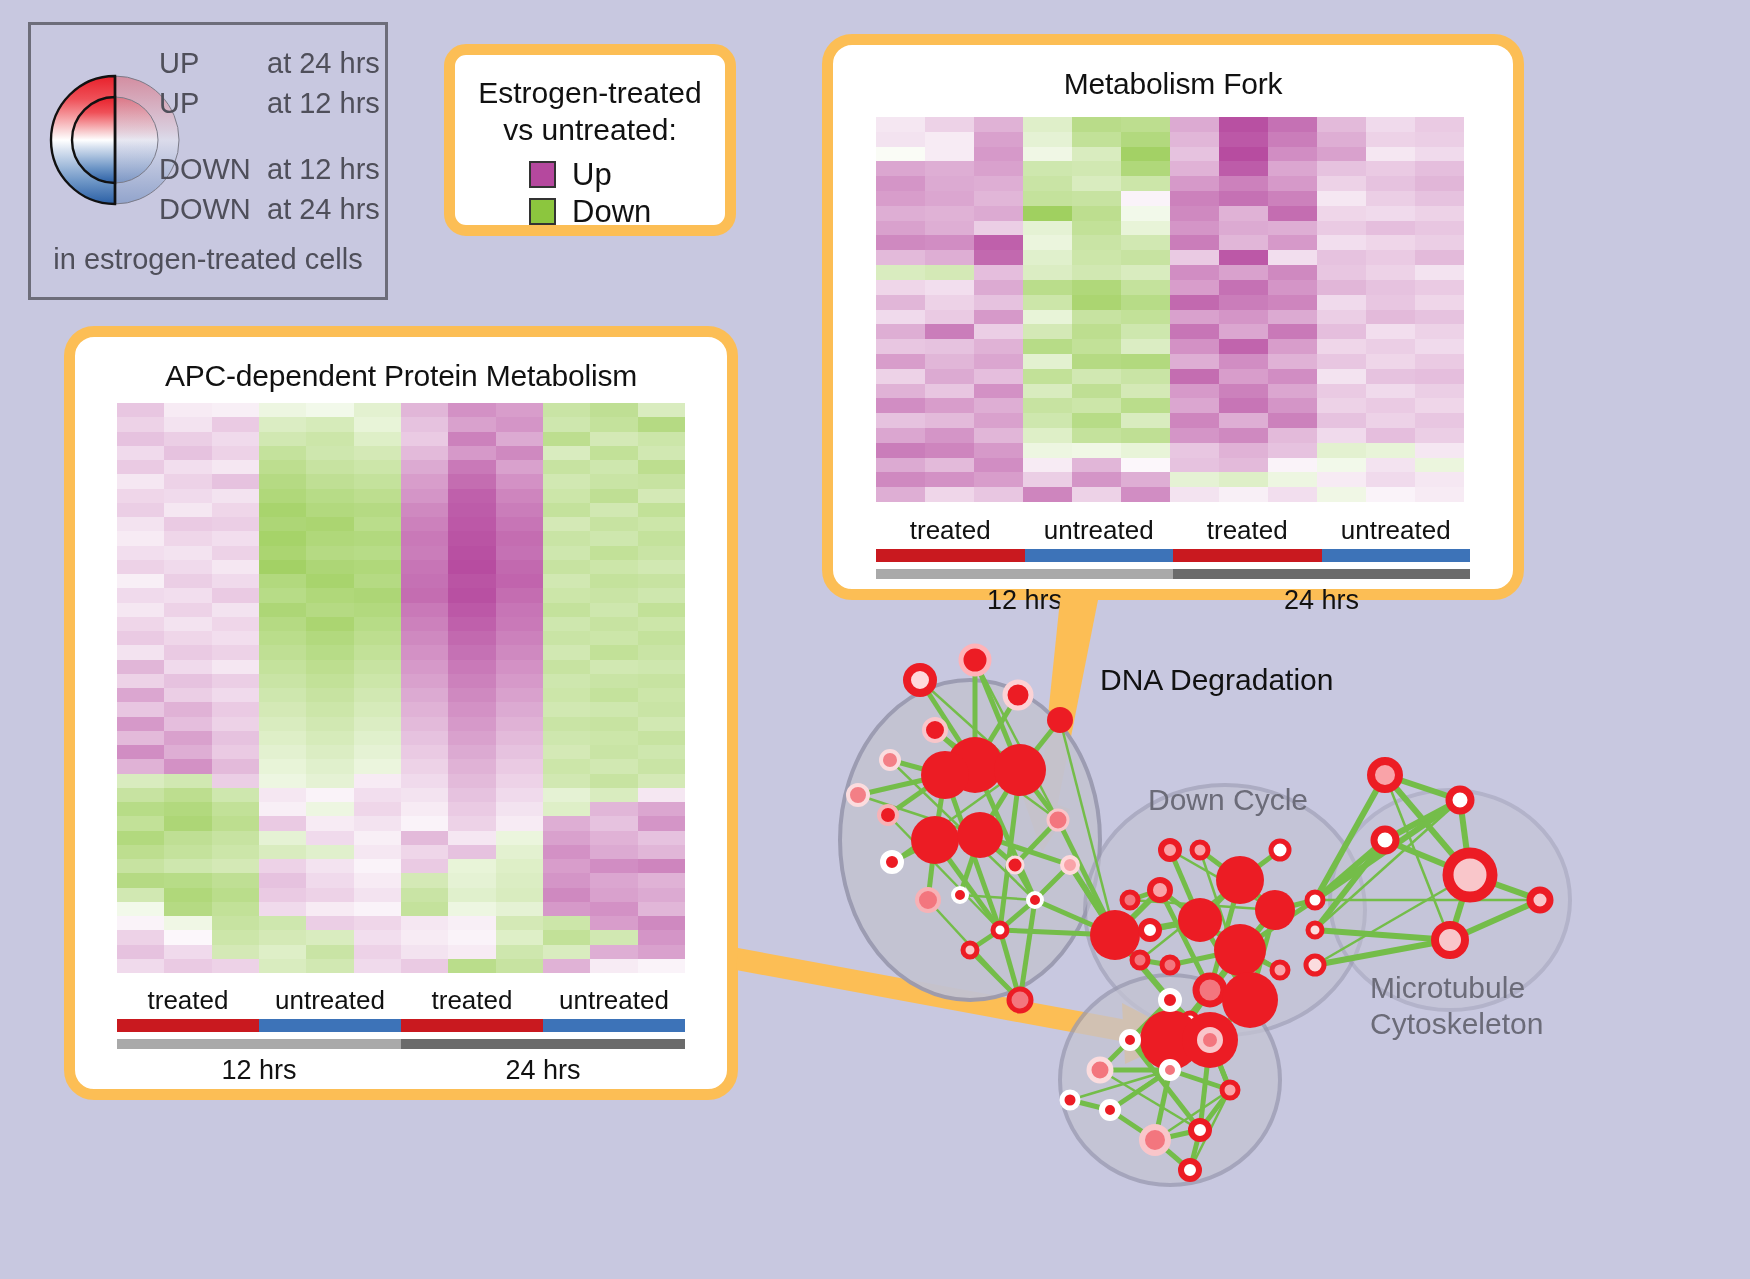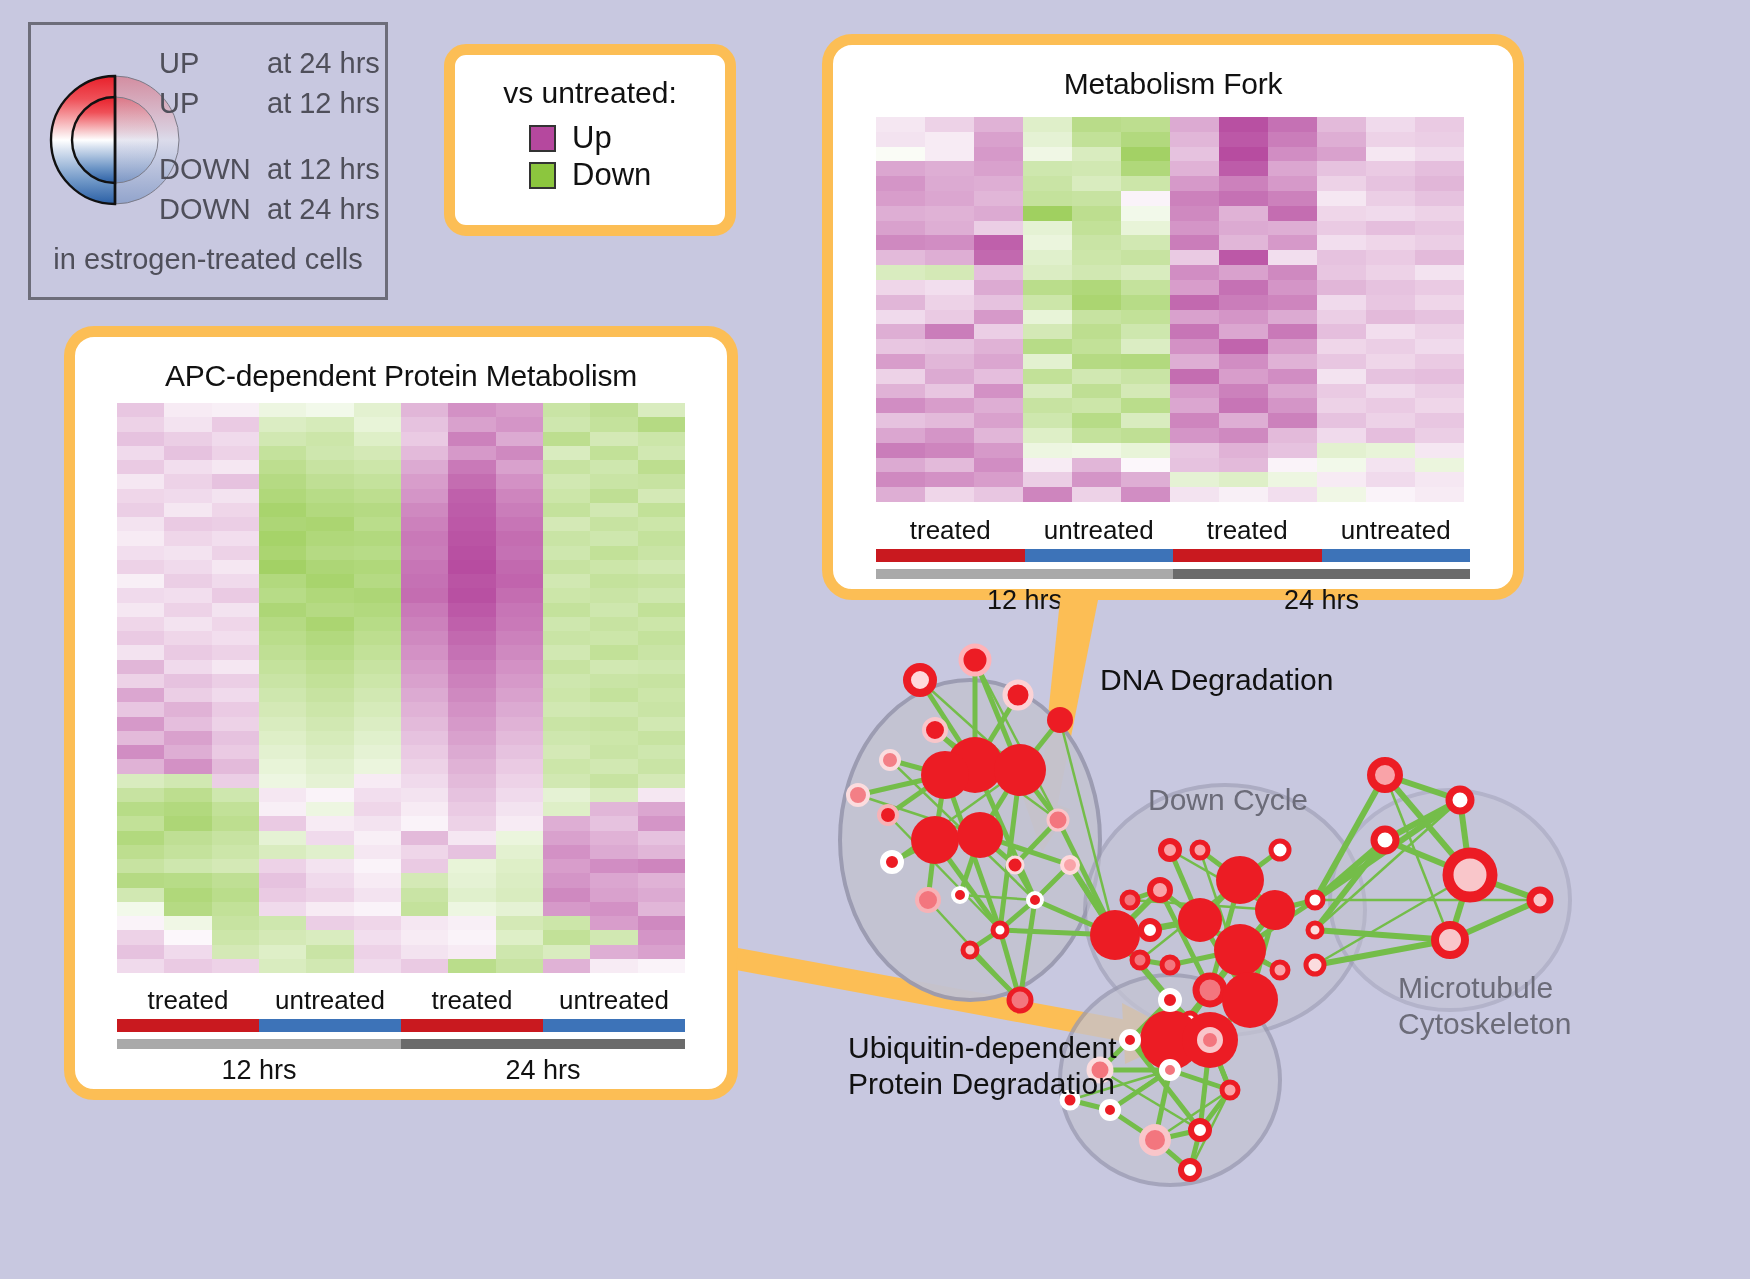--- a/index.html
+++ b/index.html
@@ -62,21 +62,21 @@
   .grp-bars { display:grid; grid-template-columns:repeat(4,1fr); height:13px; margin-top:3px; }
   .time-bars { display:grid; grid-template-columns:repeat(2,1fr); height:10px; margin-top:7px; }
   .time-names { display:grid; grid-template-columns:repeat(2,1fr); margin-top:6px; }
   .time-names span { text-align:center; font-size:27px; color:#111; }
 
   
   #network { position:absolute; left:770px; top:600px; width:980px; height:679px; }
   .net-label { position:absolute; font-size:30px; white-space:pre-line; line-height:1.2; }
   #lbl-dna  { left:330px; top:62px;  color:#111; }
   #lbl-cc   { left:378px; top:182px; color:#6b6b78; }
-  #lbl-mt   { left:600px; top:370px; color:#6b6b78; text-align:left;margin-left:28px; }
+  #lbl-mt   { left:600px; top:370px; color:#6b6b78; text-align:left; }
   #lbl-ubiq { left:78px;  top:430px; color:#111; }
 </style>
 </head>
 <body>
 
 <div id="legend-circle-box">
   <svg id="legend-dial" viewBox="0 0 132 198">
     <defs>
       <linearGradient id="gradRB" x1="0" y1="0" x2="0" y2="1">
         <stop offset="0%" stop-color="#e8202a"></stop>
@@ -126,20 +126,21 @@
     </div>
   </div>
 
   <div id="legend-circle-foot">
     <div>in estrogen-treated cells</div>
   </div>
 </div>
 
 <div class="panel" id="legend-ud-panel">
   <div id="legend-ud-title">
+    <div>Estrogen-treated</div>
     <div>vs untreated:</div>
   </div>
   <div class="ud-rows">
     <div class="ud-row">
       <span class="ud-swatch" id="sw-up" style="background: rgb(181, 72, 158);"></span>
       <span class="ud-label">Up</span>
     </div>
     <div class="ud-row">
       <span class="ud-swatch" id="sw-down" style="background: rgb(140, 198, 62);"></span>
       <span class="ud-label">Down</span>
@@ -1239,15 +1240,13 @@
       <circle cx="460" cy="490" r="8" fill="#f9a3a8" stroke="#ec1c24" stroke-width="5"></circle>
       <circle cx="300" cy="500" r="8" fill="#ec1c24" stroke="#ffffff" stroke-width="5"></circle>
       <circle cx="420" cy="570" r="9" fill="#ffffff" stroke="#ec1c24" stroke-width="6"></circle>
     </g>
   </svg>
 
   <div class="net-label" id="lbl-dna">DNA Degradation</div>
   <div class="net-label" id="lbl-cc">Down Cycle</div>
   <div class="net-label" id="lbl-mt">Microtubule
 Cytoskeleton</div>
-  <div class="net-label" id="lbl-ubiq">Ubiquitin-dependent
-Protein Degradation</div>
 </div>
 
 </body></html>

